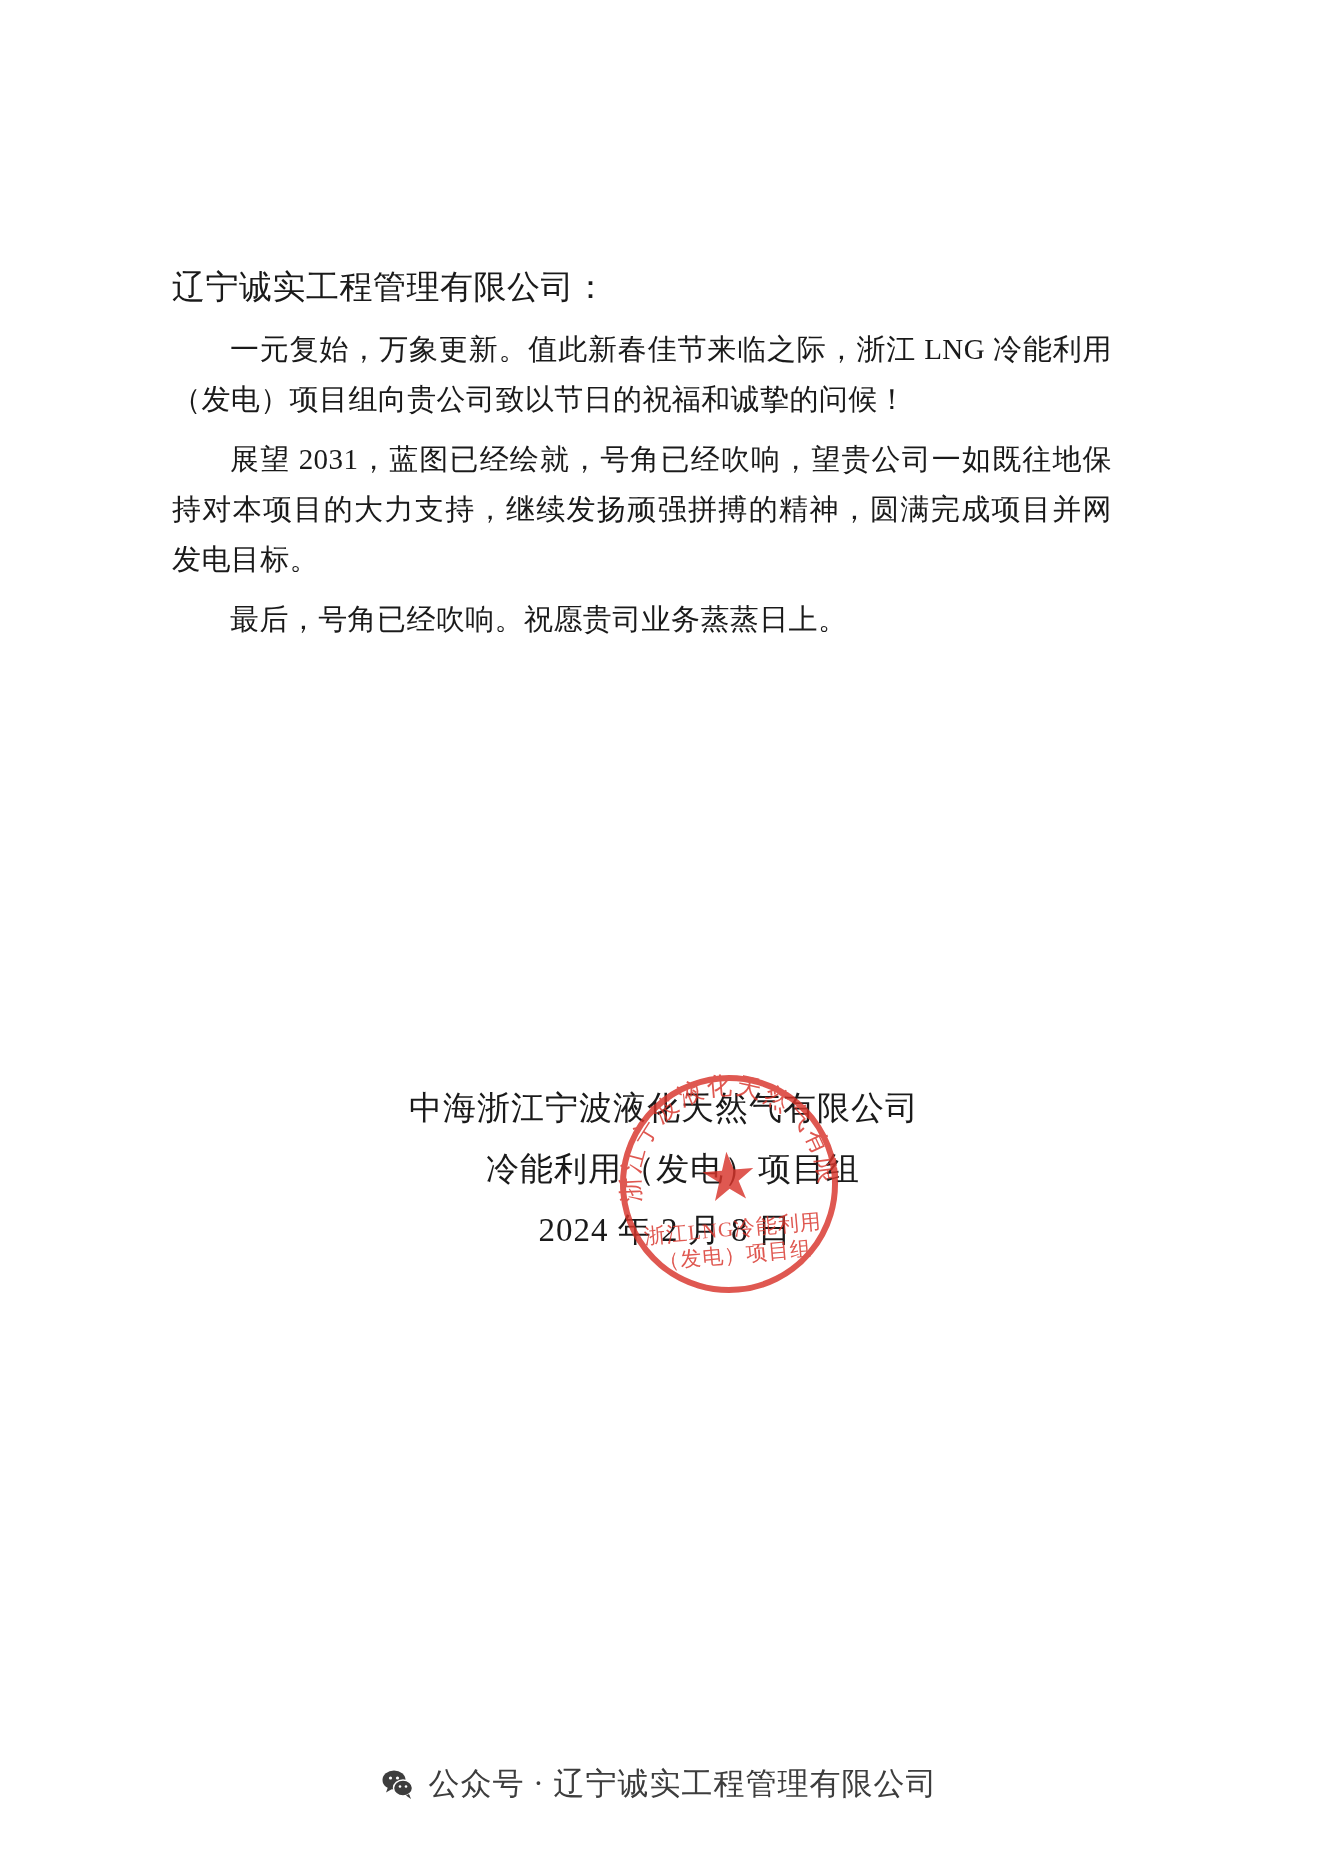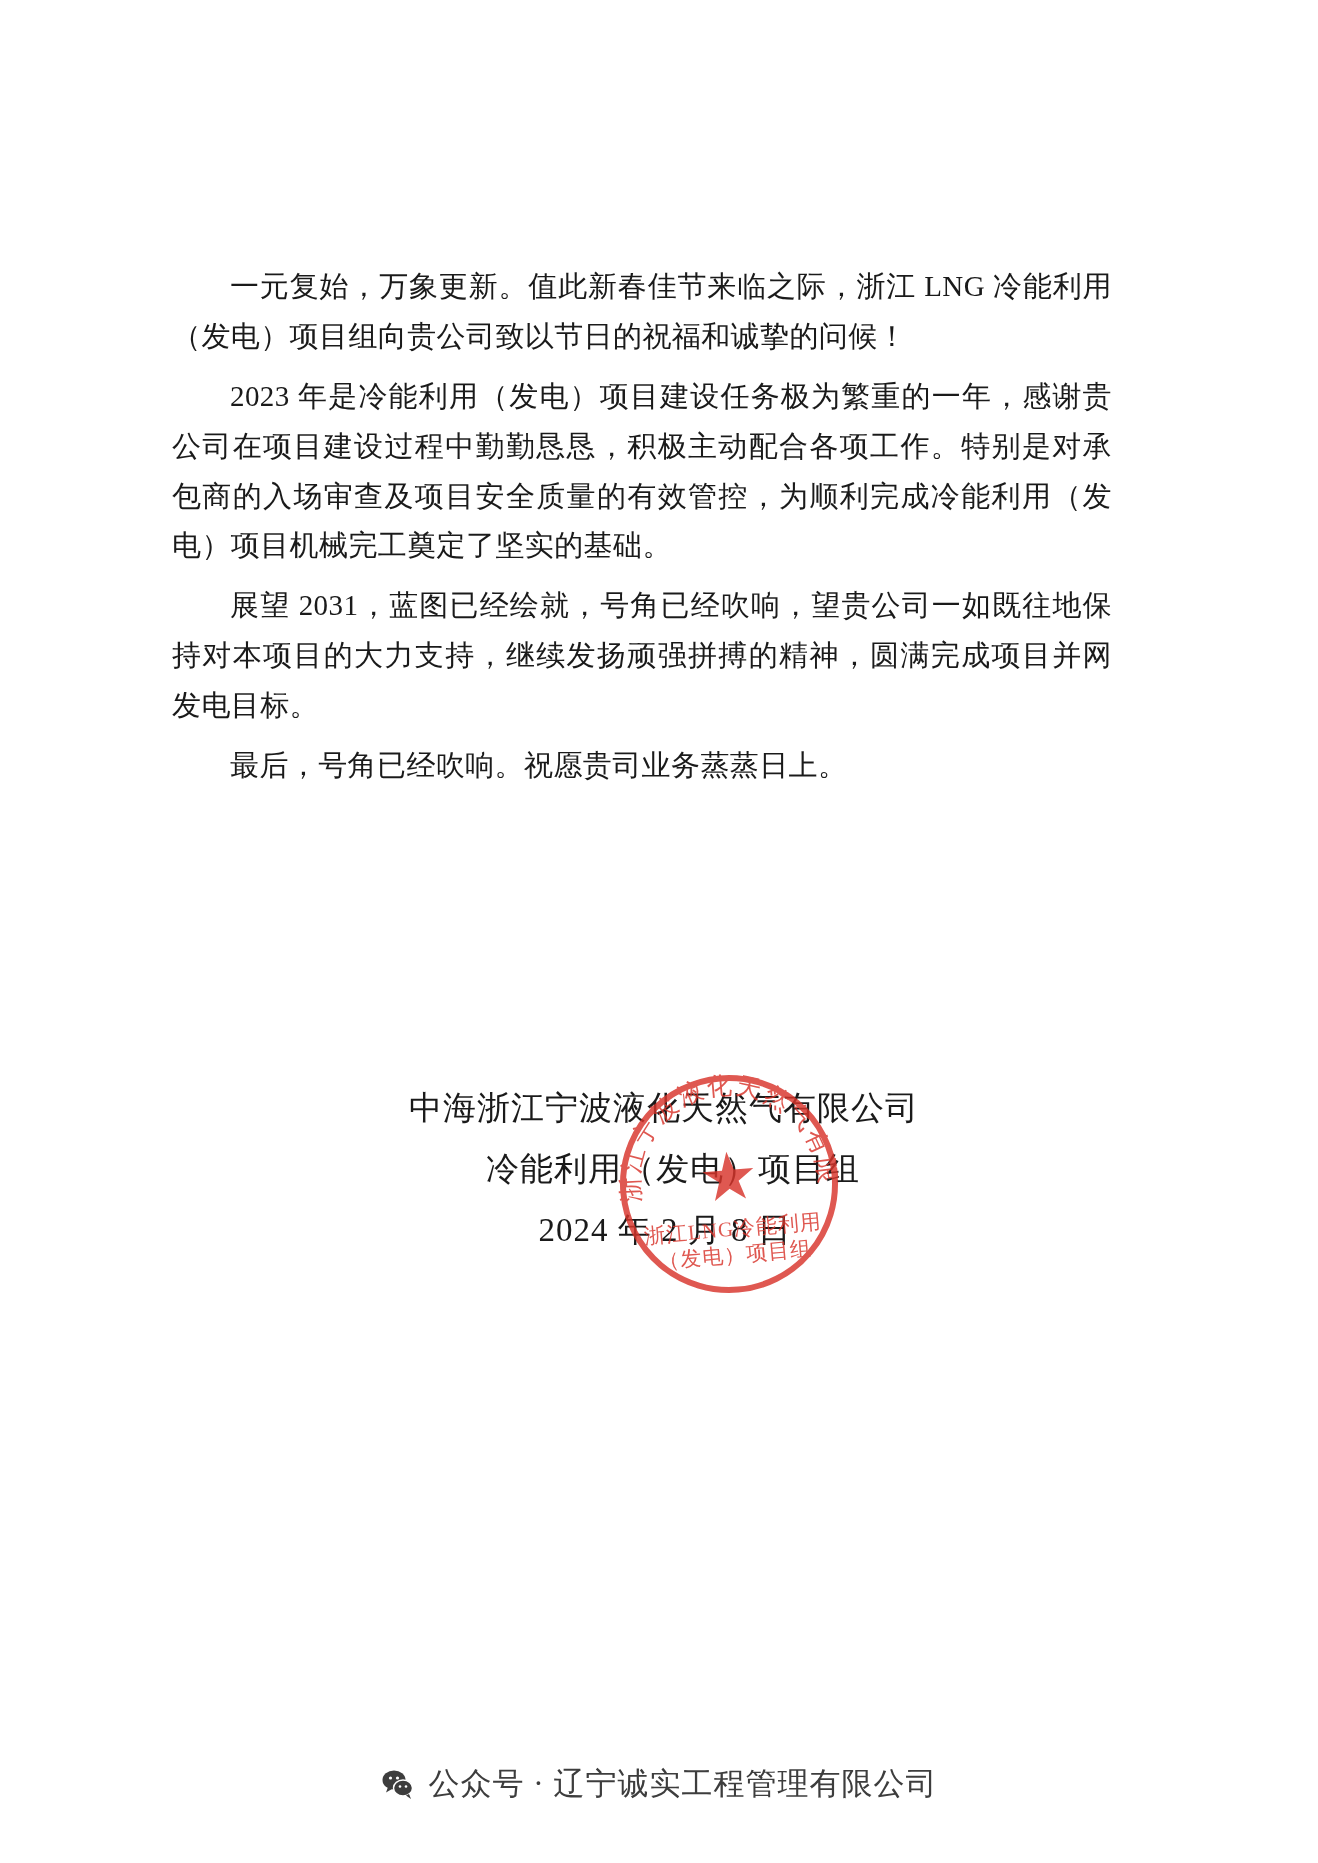--- a/index.html
+++ b/index.html
@@ -110,22 +110,22 @@
     font-family: "Liberation Serif", "DejaVu Serif", serif;
   }
 </style>
 </head>
 <body>
 
 <div class="page">
 
 
   <div class="body-block">
+    <div class="salutation">辽宁诚实工程管理有限公司：</div>
     <p class="para">一元复始，万象更新。值此新春佳节来临之际，浙江 LNG 冷能利用（发电）项目组向贵公司致以节日的祝福和诚挚的问候！</p>
-    <p class="para">2023 年是冷能利用（发电）项目建设任务极为繁重的一年，感谢贵公司在项目建设过程中勤勤恳恳，积极主动配合各项工作。特别是对承包商的入场审查及项目安全质量的有效管控，为顺利完成冷能利用（发电）项目机械完工奠定了坚实的基础。</p>
     <p class="para">展望 2031，蓝图已经绘就，号角已经吹响，望贵公司一如既往地保持对本项目的大力支持，继续发扬顽强拼搏的精神，圆满完成项目并网发电目标。</p>
     <p class="para">最后，号角已经吹响。祝愿贵司业务蒸蒸日上。</p>
   </div>
 
   <div class="signature-block">
     <span class="line sig-line-1">中海浙江宁波液化天然气有限公司</span>
     <span class="line sig-line-2">冷能利用（发电）项目组</span>
     <span class="line sig-line-3">2024 年 2 月 8 日</span>
   </div>
 

